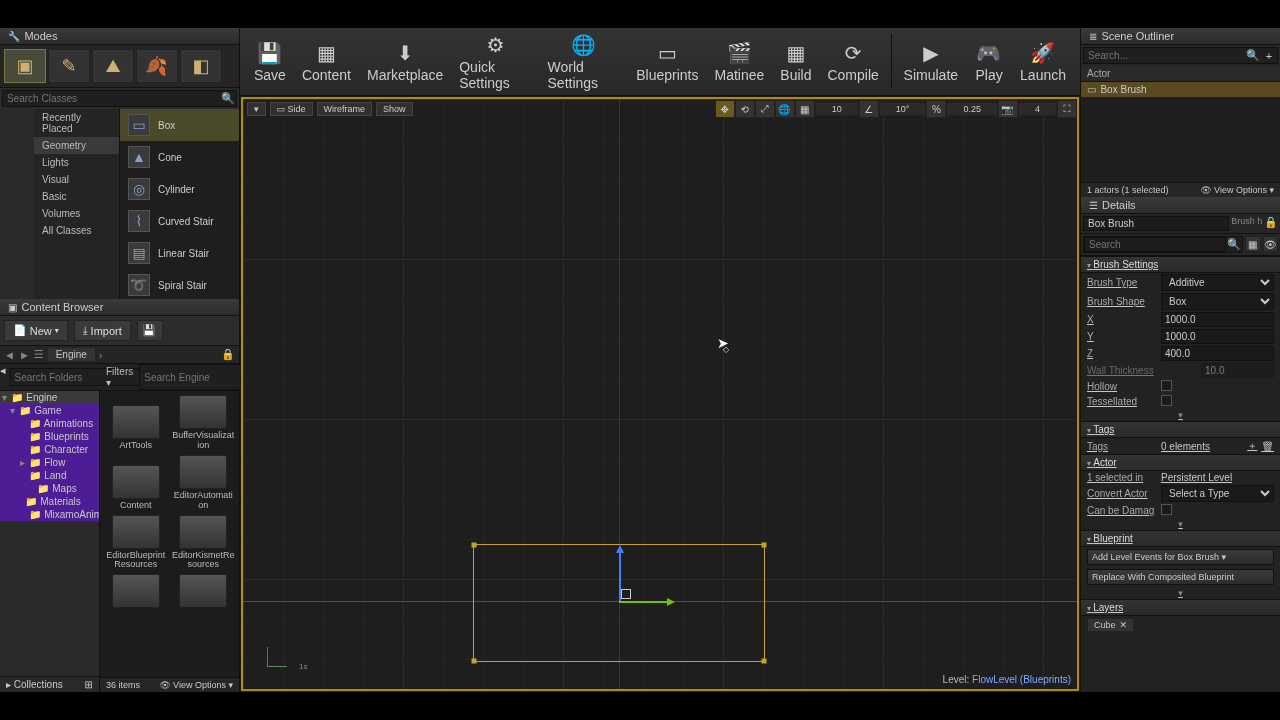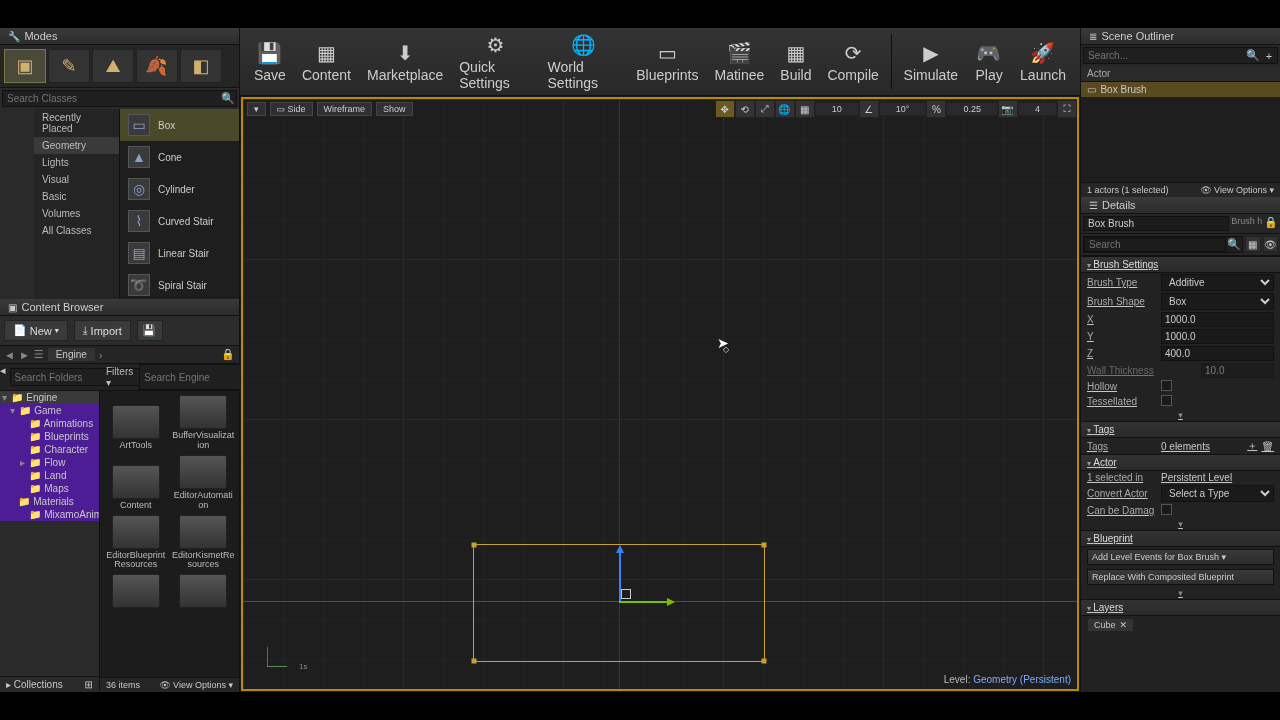--- a/index.html
+++ b/index.html
@@ -238,22 +238,22 @@
     <div class="cb-split">
       <div class="cb-left">
         <div class="tree">
           <div class="tree-row sel"><span class="exp">▾</span><span class="fld">📁</span> <span>Engine</span></div>
           <div class="tree-row" style="padding-left:10px;"><span class="exp">▾</span><span class="fld">📁</span> <span>Game</span></div>
           <div class="tree-row" style="padding-left:20px;"><span class="exp"></span><span class="fld">📁</span> <span>Animations</span></div>
           <div class="tree-row" style="padding-left:20px;"><span class="exp"></span><span class="fld">📁</span> <span>Blueprints</span></div>
           <div class="tree-row" style="padding-left:20px;"><span class="exp"></span><span class="fld">📁</span> <span>Character</span></div>
           <div class="tree-row" style="padding-left:20px;"><span class="exp">▸</span><span class="fld">📁</span> <span>Flow</span></div>
           <div class="tree-row" style="padding-left:20px;"><span class="exp"></span><span class="fld">📁</span> <span>Land</span></div>
-          <div class="tree-row" style="padding-left:20px;"><span class="exp"></span><span class="fld">📁</span> <span>Maps</span></div>
-          <div class="tree-row" style="padding-left:9px;"><span class="exp"></span><span class="fld">📁</span> <span>Materials</span></div>
+          <div class="tree-row" style="padding-left:20px;margin-left:8px;"><span class="exp"></span><span class="fld">📁</span> <span>Maps</span></div>
+          <div class="tree-row" style="padding-left:16px;"><span class="exp"></span><span class="fld">📁</span> <span>Materials</span></div>
           <div class="tree-row" style="padding-left:20px;"><span class="exp"></span><span class="fld">📁</span> <span>MixamoAnimPac</span></div>
         </div>
         <div style="flex:1"></div>
         <div class="collections-hdr">
           <span>▸ <span>Collections</span></span>
           <span>⊞</span>
         </div>
       </div>
       <div style="flex:1; display:flex; flex-direction:column;">
         <div class="asset-grid">
@@ -391,21 +391,21 @@
       <div class="axis-widget">
         <div class="ay"></div>
           <div class="ax"></div>
         <div class="scale">1s</div>
       </div>
 
       <div class="cursor" style="left:474px; top:236px;">➤</div>
 
       <div class="vp-foot">
         <span>Level:</span>
-        <span class="lvl-name">Geometry (Persistent)</span>
+        <span class="lvl-name">FlowLevel (Blueprints)</span>
       </div>
     </div>
   </div>
 
   <div class="right-col">
     <div class="panel-tab">
       <span class="icon">≣</span>
       <span>Scene Outliner</span>
     </div>
     <div class="search-row" style="margin:2px;">

